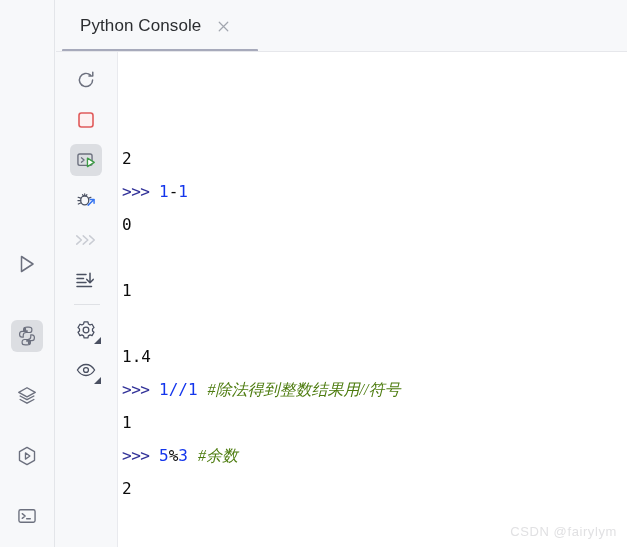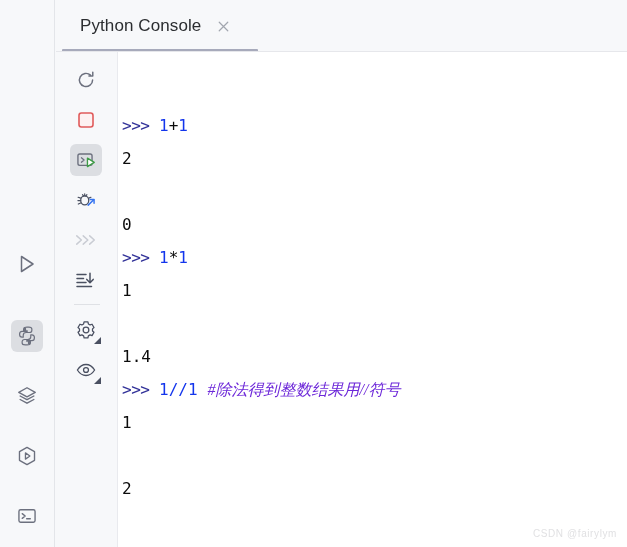--- a/index.html
+++ b/index.html
@@ -141,31 +141,31 @@
     white-space: nowrap;
     font-family: "DejaVu Sans Mono", monospace;
     font-size: 16px;
   }
   .prompt { color: #333399; letter-spacing: -0.5px; }
   .num    { color: #1335ec; }
   .op     { color: #0b0b0b; }
   .opblue { color: #1335ec; }
   .out    { color: #0b0b0b; }
   .comment {
-    color: #6d28d9;
+    color: #4d7c0f;
     font-style: italic;
     font-family: "Liberation Serif", serif;
     font-size: 16px;
   }
 
   .watermark {
     position: absolute;
     right: 10px;
     bottom: 8px;
-    font-size: 10px;
+    font-size: 13px;
     color: #e1e1e3;
     letter-spacing: 0.6px;
     font-family: "Liberation Sans", sans-serif;
   }
 
   svg { display: block; }
 </style>
 </head>
 <body>
 
@@ -320,26 +320,26 @@
       </span>
       <span style="position:absolute;right:1px;bottom:2px;">
         <svg width="7" height="7" viewBox="0 0 7 7">
             <path d="M7 0 L7 7 L0 7 Z" fill="#4a5061"></path>
           </svg>
       </span>
     </div>
   </div>
 
   <div class="console" id="console-area">
-      <div class="line" style="top: 57px;"><span class="prompt">&gt;&gt;&gt;</span> <span class="num">1</span><span class="op">+</span><span class="num">1</span></div>
       <div class="line" style="top: 90px;"><span class="out">2</span></div>
+      <div class="line" style="top: 123px;"><span class="prompt">&gt;&gt;&gt;</span> <span class="num">1</span><span class="op">-</span><span class="num">1</span></div>
       <div class="line" style="top: 156px;"><span class="out">0</span></div>
-      <div class="line" style="top: 189px;"><span class="prompt">&gt;&gt;&gt;</span> <span class="num">1</span><span class="op">*</span><span class="num">1</span></div>
       <div class="line" style="top: 222px;"><span class="out">1</span></div>
       <div class="line" style="top: 288px;"><span class="out">1.4</span></div>
       <div class="line" style="top: 321px;"><span class="prompt">&gt;&gt;&gt;</span> <span class="num">1</span><span class="opblue">//</span><span class="num">1</span><span class="comment" style="margin-left: 10px;">#除法得到整数结果用//符号</span></div>
       <div class="line" style="top: 354px;"><span class="out">1</span></div>
+      <div class="line" style="top: 387px;"><span class="prompt">&gt;&gt;&gt;</span> <span class="num">5</span><span class="op">%</span><span class="num">3</span><span class="comment" style="margin-left: 10px;">#余数</span></div>
       <div class="line" style="top: 420px;"><span class="out">2</span></div>
       <div class="line" style="top: 486px;"><span class="out">8</span></div>
     </div>
 
   <div class="watermark">CSDN @fairylym</div>
 </div>
 
 </body></html>

